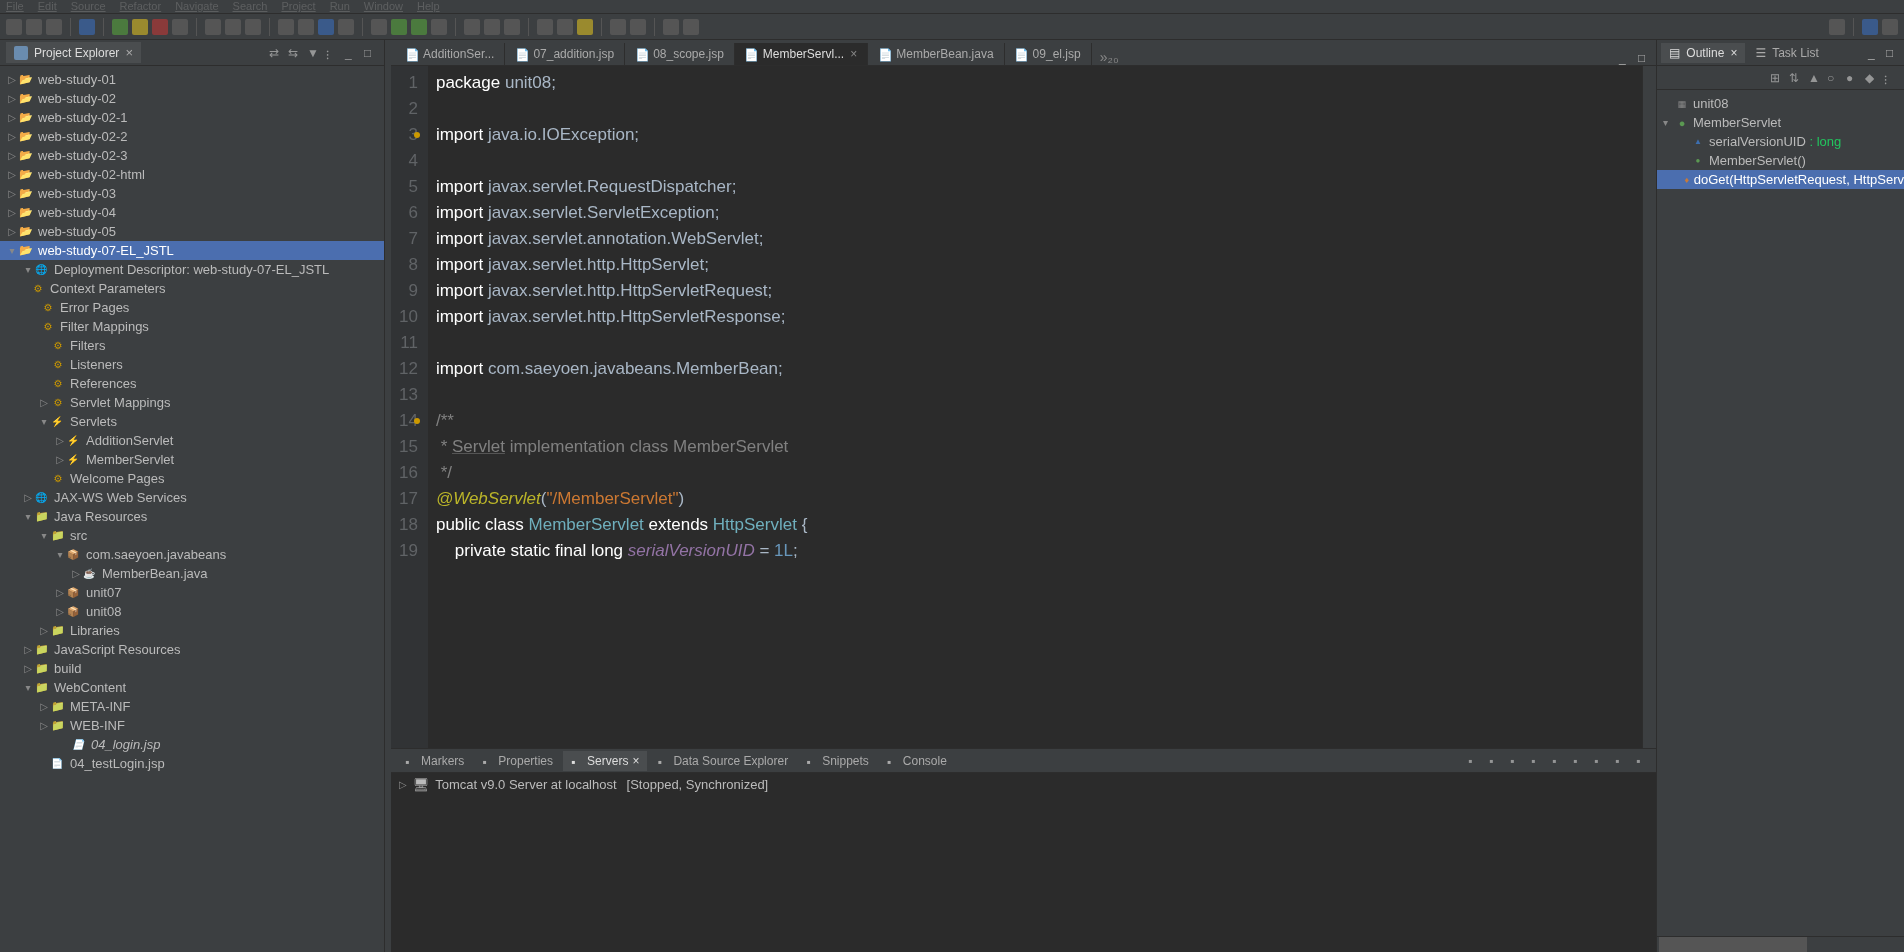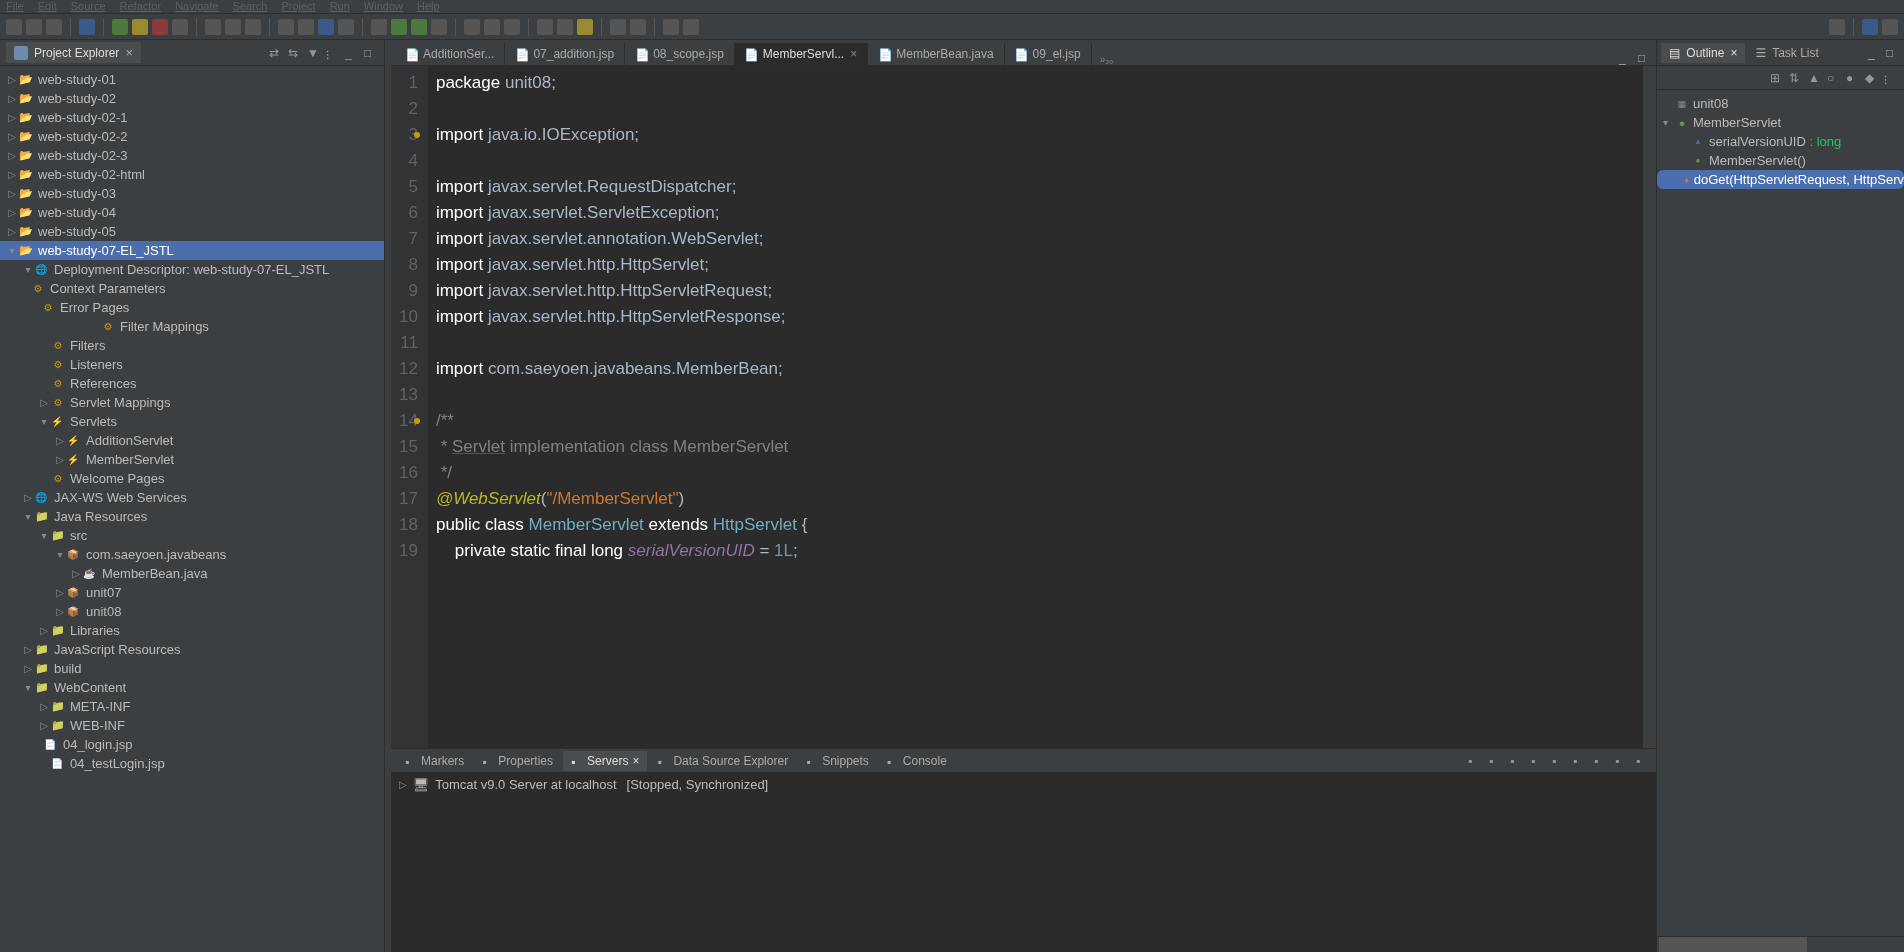--- a/index.html
+++ b/index.html
@@ -41,21 +41,21 @@
 .icn.globe::before { content: "🌐"; font-size: 10px; }
 .icn.srv::before { content: "⚡"; font-size: 10px; color: #c90; }
 
 
 .center { flex: 1; display: flex; flex-direction: column; background: #2b2b2b; border-left: 6px solid #3c3f41; }
 .editor-tabs { height: 26px; background: #3c3f41; display: flex; align-items: flex-end; padding: 0 4px; border-bottom: 1px solid #2d2d2d; }
 .editor-tab { padding: 4px 10px; background: #3c3f41; display: flex; align-items: center; gap: 6px; font-size: 12px; color: #aaa; border-right: 1px solid #2d2d2d; }
 .editor-tab.active { background: #2b2b2b; color: #ddd; }
 .editor-tab .ticon { width: 12px; height: 12px; }
 .editor-tab .close { color: #888; font-size: 12px; }
-.editor-tabs .more { color: #888; margin-left: 8px; font-size: 10px; }
+.editor-tabs .more { color: #888; margin-left: 8px; font-size: 14px; }
 .editor-tabs .sp { flex: 1; }
 .editor-tabs .htbtn { width: 14px; height: 14px; margin-left: 5px; color: #aaa; }
 
 .editor-body { flex: 1; display: flex; background: #2b2b2b; font-family: Consolas, monospace; font-size: 17px; line-height: 26px; overflow: hidden; }
 .gutter { background: #313335; color: #606366; text-align: right; padding: 4px 10px 4px 8px; user-select: none; }
 .gutter .ln { height: 26px; position: relative; }
 .gutter .marker { position: absolute; right: -2px; top: 10px; width: 6px; height: 6px; background: #c90; border-radius: 50%; }
 .code { padding: 4px 8px; flex: 1; color: #a9b7c6; }
 .code .line { height: 26px; white-space: pre; }
 .kw { color: #ffffff; font-weight: normal; }
@@ -243,21 +243,21 @@
         <div class="tree-item" style="padding-left: 18px;">
           <span class="exp"></span>
           <span class="icn cfg"></span>
           <span>Context Parameters</span>
         </div>
         <div class="tree-item" style="padding-left: 28px;">
           <span class="exp"></span>
           <span class="icn cfg"></span>
           <span>Error Pages</span>
         </div>
-        <div class="tree-item" style="padding-left: 44px; margin-left: 44px;">
+        <div class="tree-item" style="padding-left: 28px;">
           <span class="exp"></span>
           <span class="icn cfg"></span>
           <span>Filter Mappings</span>
         </div>
         <div class="tree-item" style="padding-left: 38px;">
           <span class="exp"></span>
           <span class="icn cfg"></span>
           <span>Filters</span>
         </div>
         <div class="tree-item" style="padding-left: 38px;">
@@ -353,21 +353,21 @@
         <div class="tree-item" style="padding-left: 38px;">
           <span class="exp">▷</span>
           <span class="icn folder"></span>
           <span>META-INF</span>
         </div>
         <div class="tree-item" style="padding-left: 38px;">
           <span class="exp">▷</span>
           <span class="icn folder"></span>
           <span>WEB-INF</span>
         </div>
-        <div class="tree-item" style="padding-left: 31px;">
+        <div class="tree-item" style="padding-left: 59px; font-style: italic;">
           <span class="exp"></span>
           <span class="icn jsp"></span>
           <span>04_login.jsp</span>
         </div>
         <div class="tree-item" style="padding-left: 38px;">
           <span class="exp"></span>
           <span class="icn jsp"></span>
           <span>04_testLogin.jsp</span>
         </div>
       </div>
@@ -536,21 +536,21 @@
         <div class="oitem" style="padding-left: 22px;">
           <span class="exp" style="width:12px;color:#888;font-size:10px"></span>
           <span class="oicn field"></span>
           <span>serialVersionUID<span class="dim"> : long</span></span>
         </div>
         <div class="oitem" style="padding-left: 22px;">
           <span class="exp" style="width:12px;color:#888;font-size:10px"></span>
           <span class="oicn ctor"></span>
           <span>MemberServlet()</span>
         </div>
-        <div class="oitem selected" style="padding-left: 22px; border-radius: 6px;">
+        <div class="oitem selected" style="padding-left: 22px;">
           <span class="exp" style="width:12px;color:#888;font-size:10px"></span>
           <span class="oicn method"></span>
           <span>doGet(HttpServletRequest, HttpServ</span>
         </div>
       </div>
     <div class="outline-scroll">
         <div class="thumb"></div>
       </div>
   </div>
 </div>

